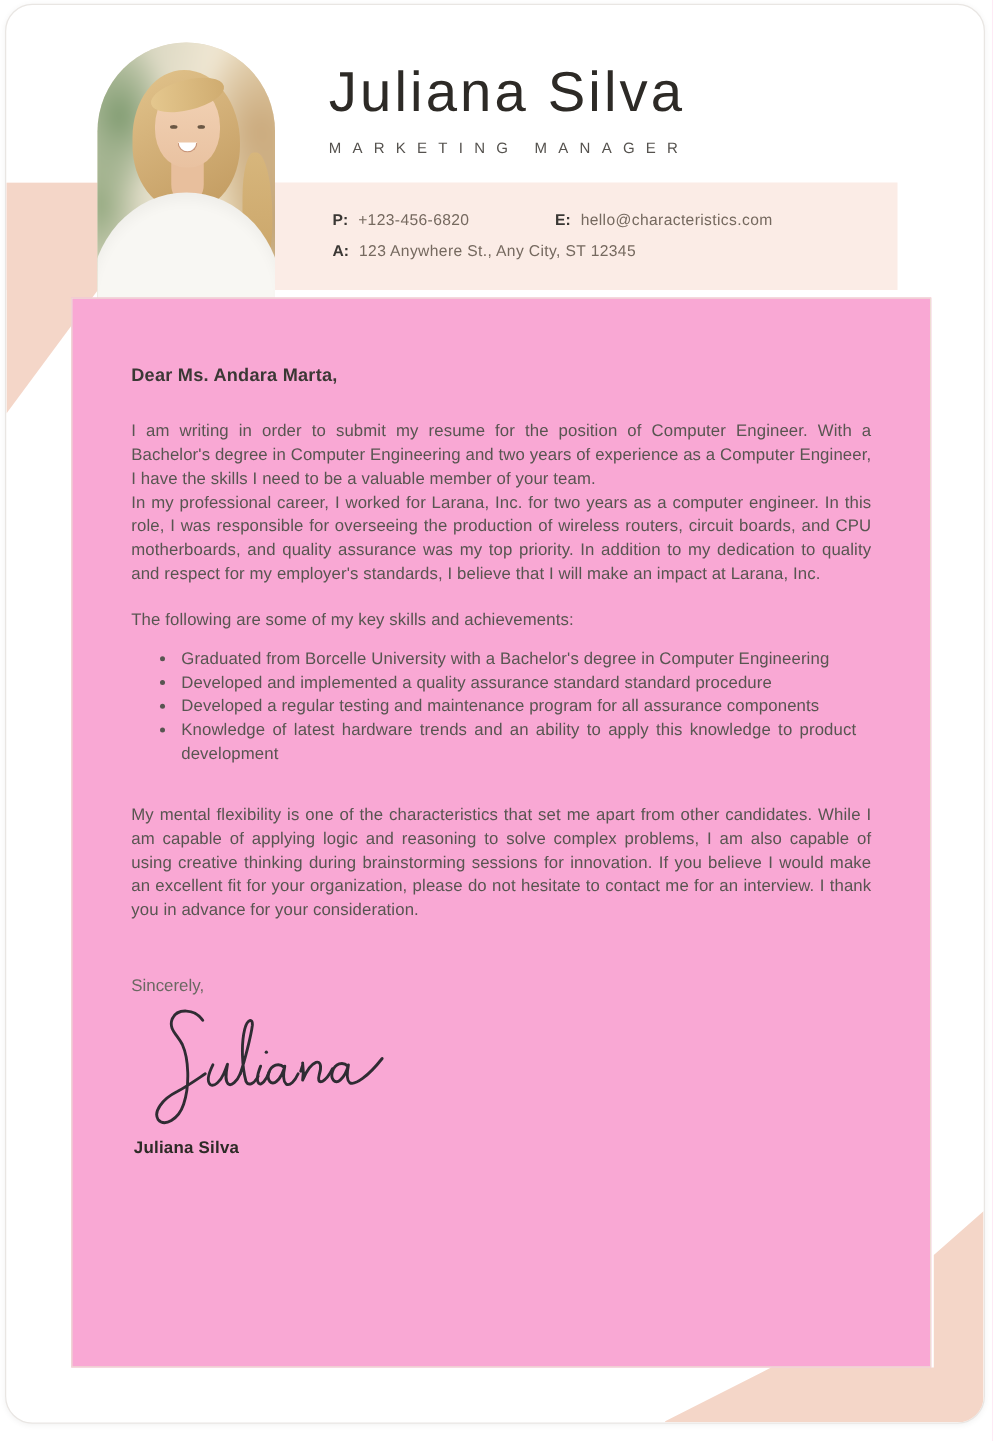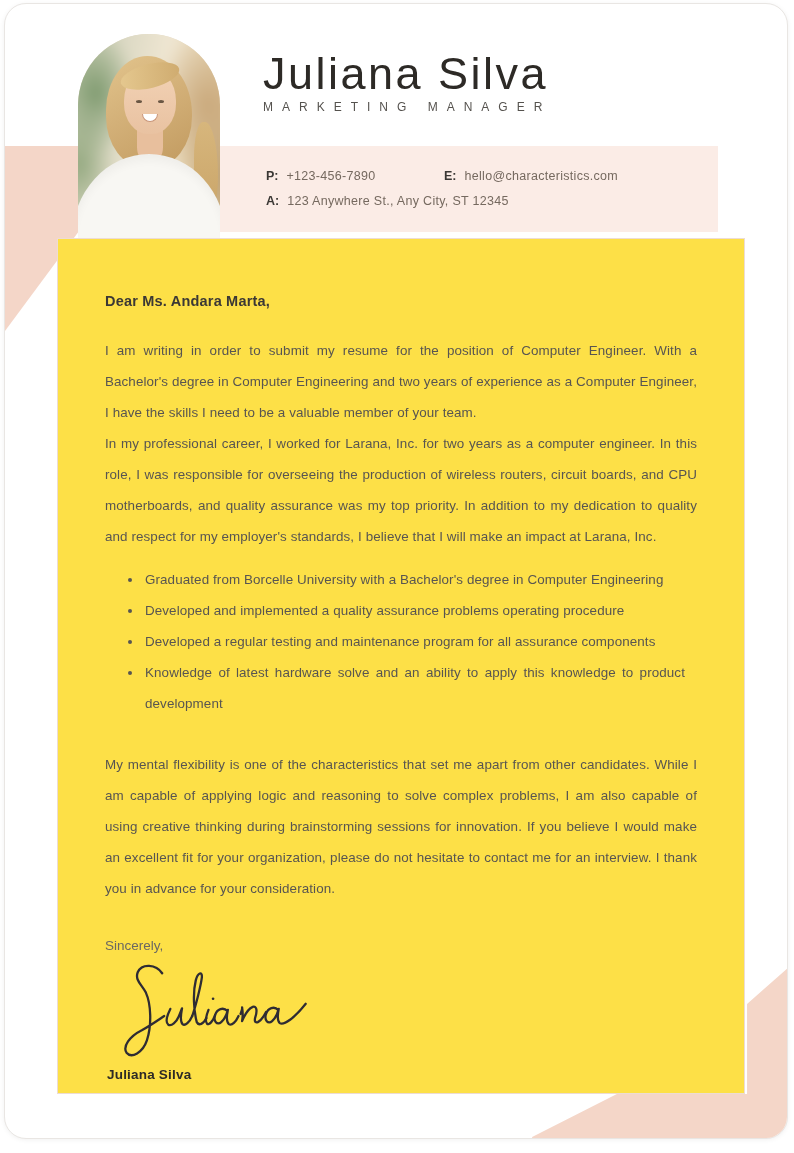--- a/index.html
+++ b/index.html
@@ -92,48 +92,48 @@
     background:#f8f7f3; border-radius:50% 50% 0 0 / 85% 85% 0 0;
     box-shadow:inset 0 6px 10px rgba(0,0,0,.04);
   }
 
   
   .hdr{position:absolute; left:258px; top:44px; width:480px;}
   .hdr .name{
     font-size:45px; letter-spacing:2.5px; color:var(--text-dark); font-weight:400;
   }
   .hdr .role{
-    font-size:12px; letter-spacing:9px; color:#55524e;
+    margin-top:11px; font-size:12px; letter-spacing:9px; color:#55524e;
   }
 
   
   .contact{position:absolute; left:261px; top:165px; width:470px; font-size:12.5px;}
   .contact .row{display:flex; margin-bottom:11px; align-items:baseline;}
   .contact .cell{display:flex; align-items:baseline;}
   .contact .cell.phone{width:178px;}
   .contact .lbl{font-weight:bold; color:var(--label-dark); margin-right:8px;}
   .contact .val{color:var(--value-gray); letter-spacing:.3px;}
 
   
   .panel{
     position:absolute; left:52px; top:234px; width:688px; height:856px;
-    background:#fde047; border:1px solid var(--panel-border);
+    background:#f9a8d4; border:1px solid var(--panel-border);
     padding:54px 47px 0 47px;
   }
   .salutation{
     font-size:14.5px; font-weight:bold; color:#3b3835; letter-spacing:.2px;
     margin-bottom:26px;
   }
-  .body-text{font-size:13.4px; line-height:31px; color:var(--text-body); text-align:justify; letter-spacing:.1px;}
+  .body-text{font-size:13.4px; line-height:19px; color:var(--text-body); text-align:justify; letter-spacing:.1px;}
   .paras p{margin:0;}
   .skills-intro{margin-top:18px;}
   .skills{list-style:disc; padding-left:26px; margin:12px;}
   .skills li{padding-left:2px;}
   .closing{margin-top:30px;}
-  .signoff{margin-top:34px; color:#6b6862; font-size:13.5px;}
+  .signoff{margin-top:44px; color:#6b6862; font-size:13.5px;}
   .sig-script{display:block; margin:6px 0 0 -8px; width:224px; height:112px;}
   .sig-name{font-size:13.5px; font-weight:bold; color:var(--text-dark); margin-top:-4px; margin-left:2px; letter-spacing:.2px;}
 </style>
 </head>
 <body>
 
 <div class="stage">
   <div class="card">
 
     <div class="band"></div>
@@ -156,21 +156,21 @@
 
     <div class="hdr">
       <div class="name">Juliana Silva</div>
       <div class="role">MARKETING MANAGER</div>
     </div>
 
     <div class="contact">
       <div class="row">
         <span class="cell phone">
           <span class="lbl">P:</span>
-          <span class="val">+123-456-7890</span>
+          <span class="val">+123-456-6820</span>
         </span>
         <span class="cell">
           <span class="lbl">E:</span>
           <span class="val">hello@characteristics.com</span>
         </span>
       </div>
       <div class="row">
         <span class="cell">
           <span class="lbl">A:</span>
           <span class="val">123 Anywhere St., Any City, ST 12345</span>
@@ -179,26 +179,27 @@
     </div>
 
     <div class="panel">
       <div class="salutation">Dear Ms. Andara Marta,</div>
 
       <div class="paras body-text">
           <p>I am writing in order to submit my resume for the position of Computer Engineer. With a Bachelor's degree in Computer Engineering and two years of experience as a Computer Engineer, I have the skills I need to be a valuable member of your team.</p>
           <p>In my professional career, I worked for Larana, Inc. for two years as a computer engineer. In this role, I was responsible for overseeing the production of wireless routers, circuit boards, and CPU motherboards, and quality assurance was my top priority. In addition to my dedication to quality and respect for my employer's standards, I believe that I will make an impact at Larana, Inc.</p>
         </div>
 
+      <div class="skills-intro body-text">The following are some of my key skills and achievements:</div>
 
       <ul class="skills body-text">
           <li>Graduated from Borcelle University with a Bachelor's degree in Computer Engineering</li>
-          <li>Developed and implemented a quality assurance problems operating procedure</li>
+          <li>Developed and implemented a quality assurance standard standard procedure</li>
           <li>Developed a regular testing and maintenance program for all assurance components</li>
-          <li>Knowledge of latest hardware solve and an ability to apply this knowledge to product development</li>
+          <li>Knowledge of latest hardware trends and an ability to apply this knowledge to product development</li>
         </ul>
 
       <div class="closing body-text">My mental flexibility is one of the characteristics that set me apart from other candidates. While I am capable of applying logic and reasoning to solve complex problems, I am also capable of using creative thinking during brainstorming sessions for innovation. If you believe I would make an excellent fit for your organization, please do not hesitate to contact me for an interview. I thank you in advance for your consideration.</div>
 
       <div class="signoff">Sincerely,</div>
 
       <svg class="sig-script" viewBox="0 0 420 220" fill="none" stroke="#2f2c33" stroke-width="4.5" stroke-linecap="round" stroke-linejoin="round" aria-label="Juliana">
         <path d="M118 28 C106 10, 78 8, 70 26 C64 42, 78 50, 86 66 C96 88, 98 130, 88 160 C80 184, 58 196, 48 184 C40 172, 54 152, 78 140 C96 130, 110 120, 122 112"></path>
         <path d="M134 98 C128 110, 124 124, 130 129 C136 133, 146 124, 151 112 C154 105, 156 99, 157 97 C155 108, 152 122, 158 128 C163 132, 172 124, 177 112"></path>
         <path d="M177 112 C184 92, 194 52, 196 36 C197 24, 188 26, 184 42 C178 66, 180 102, 186 124 C190 132, 199 128, 205 116"></path>

